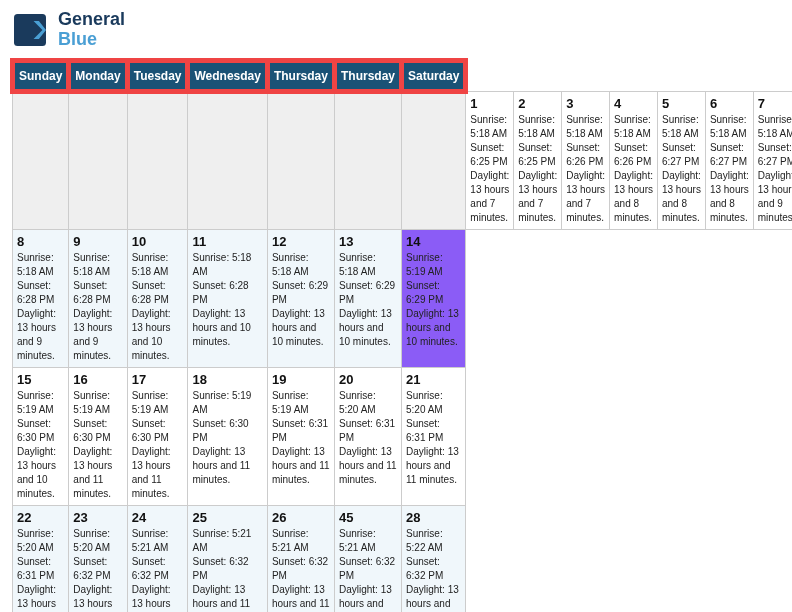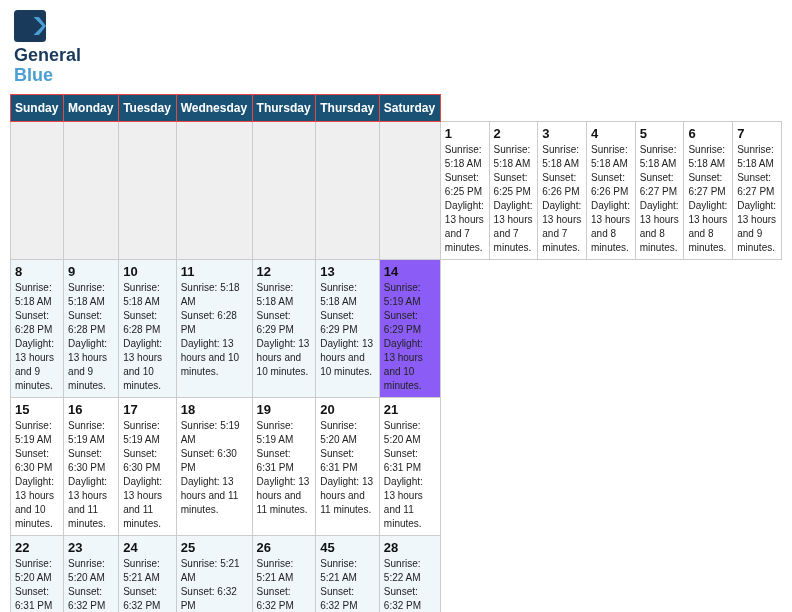--- a/index.html
+++ b/index.html
@@ -12,22 +12,22 @@
     }
     .header {
       display: flex;
       align-items: flex-start;
       justify-content: space-between;
       margin-bottom: 8px;
       padding: 0 4px;
     }
     .logo {
       display: flex;
-      gap: 4px;
-      flex-direction: column;
+      align-items: center;
+      gap: 12px;
     }
     .logo-text {
       font-size: 18px;
       font-weight: bold;
       color: #1a3a5c;
       line-height: 1.1;
     }
     .logo-icon {
       width: 32px;
       height: 32px;
@@ -49,21 +49,21 @@
       border-collapse: collapse;
       font-size: 10.5px;
     }
     .calendar th {
       background: #1a5276;
       color: #fff;
       padding: 6px 4px;
       text-align: left;
       font-size: 12px;
       font-weight: bold;
-      border: 1px solid #ef4444;
+      border: 5px solid #ef4444;
     }
     .calendar td {
       border: 1px solid #ccc;
       vertical-align: top;
       padding: 4px 4px 4px 4px;
       width: 110px;
       min-height: 80px;
       background: #fff;
     }
     .calendar td.empty {

